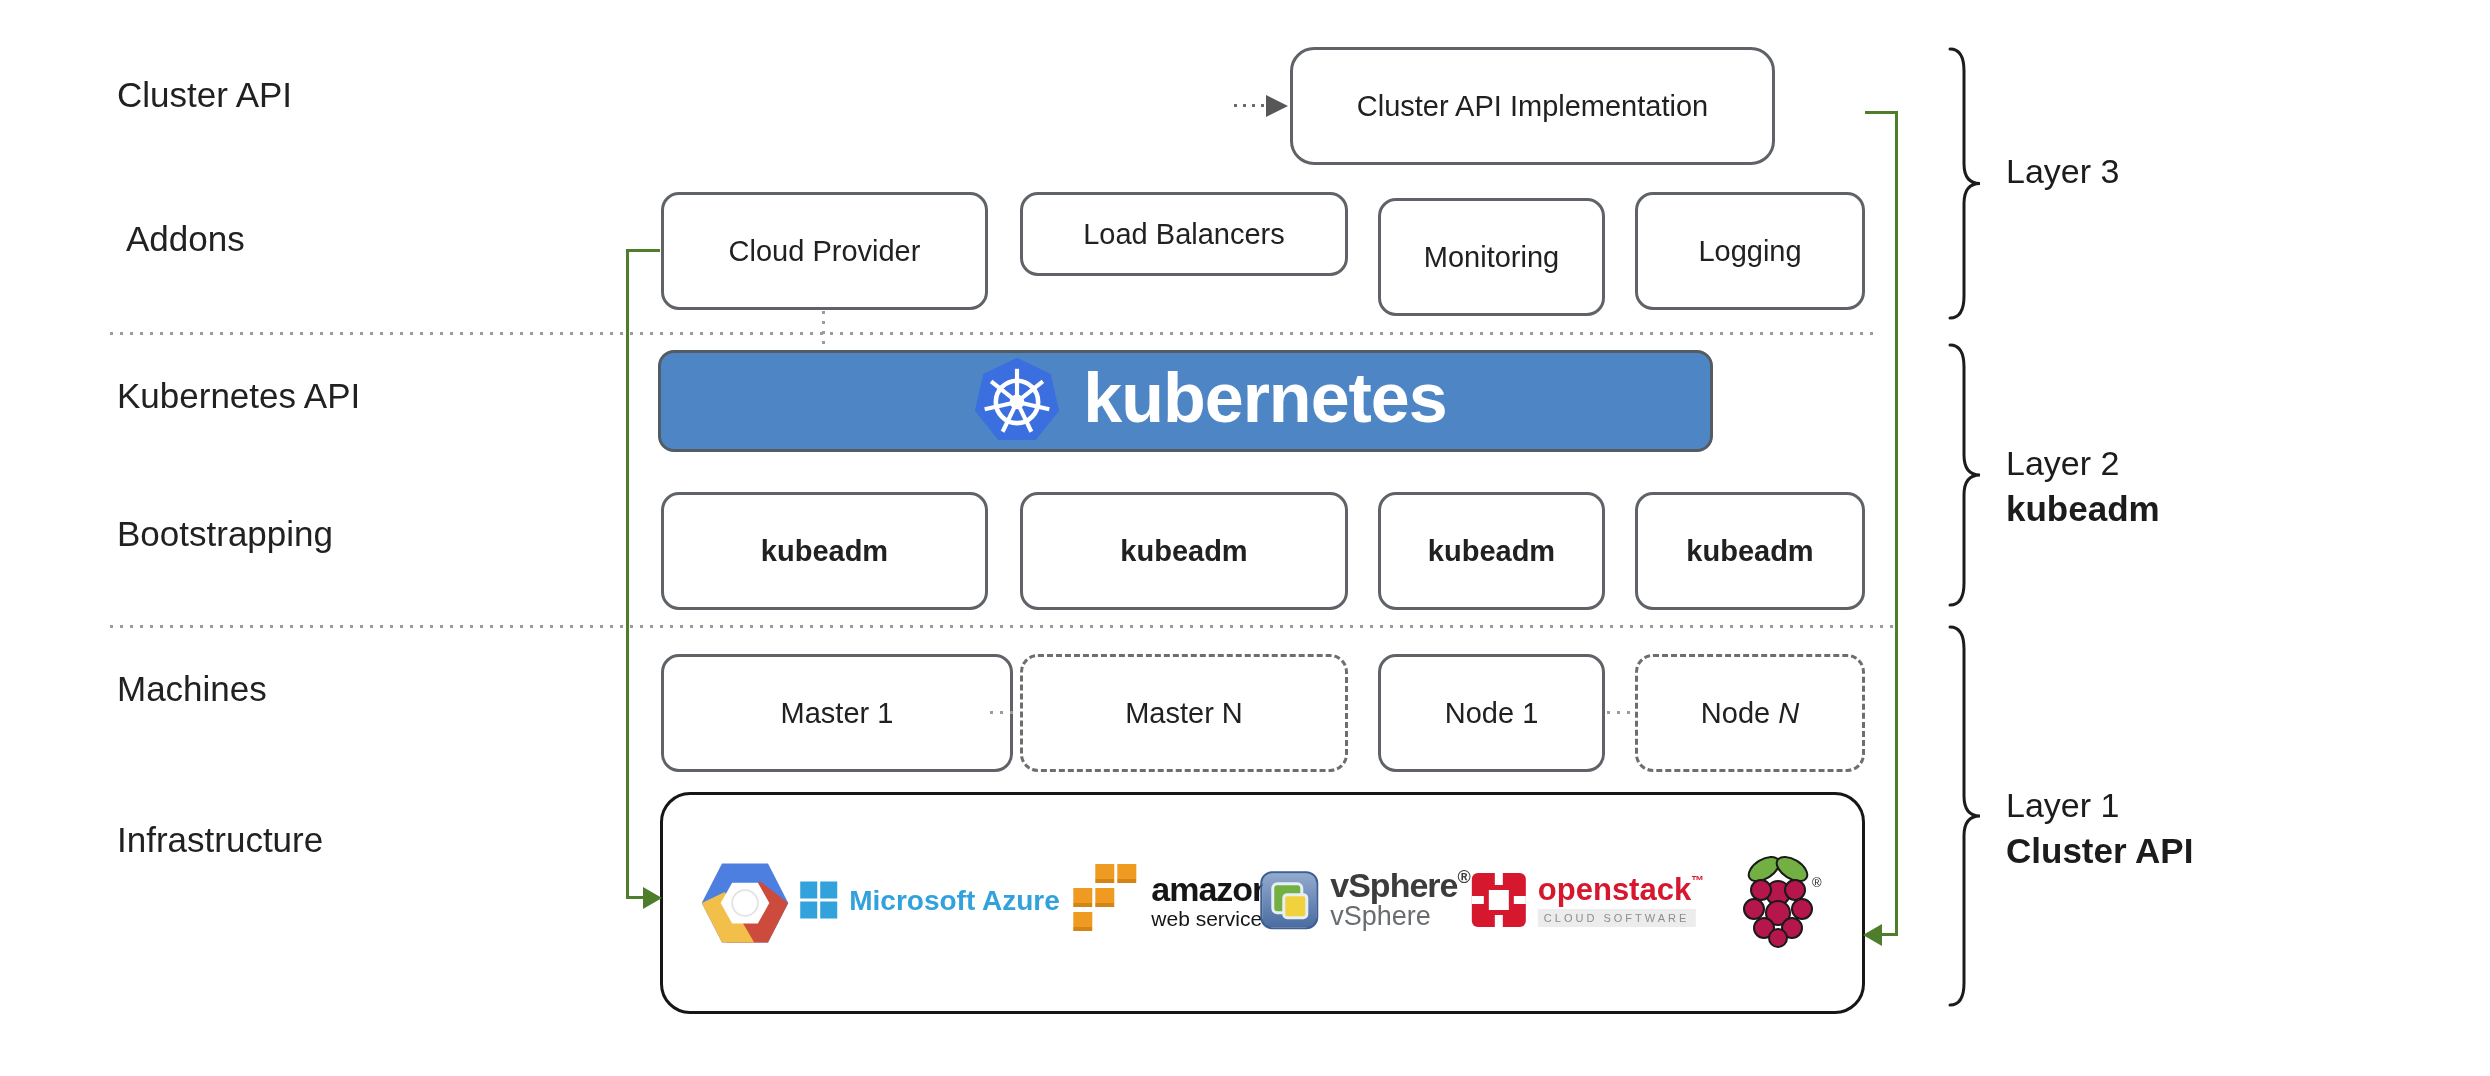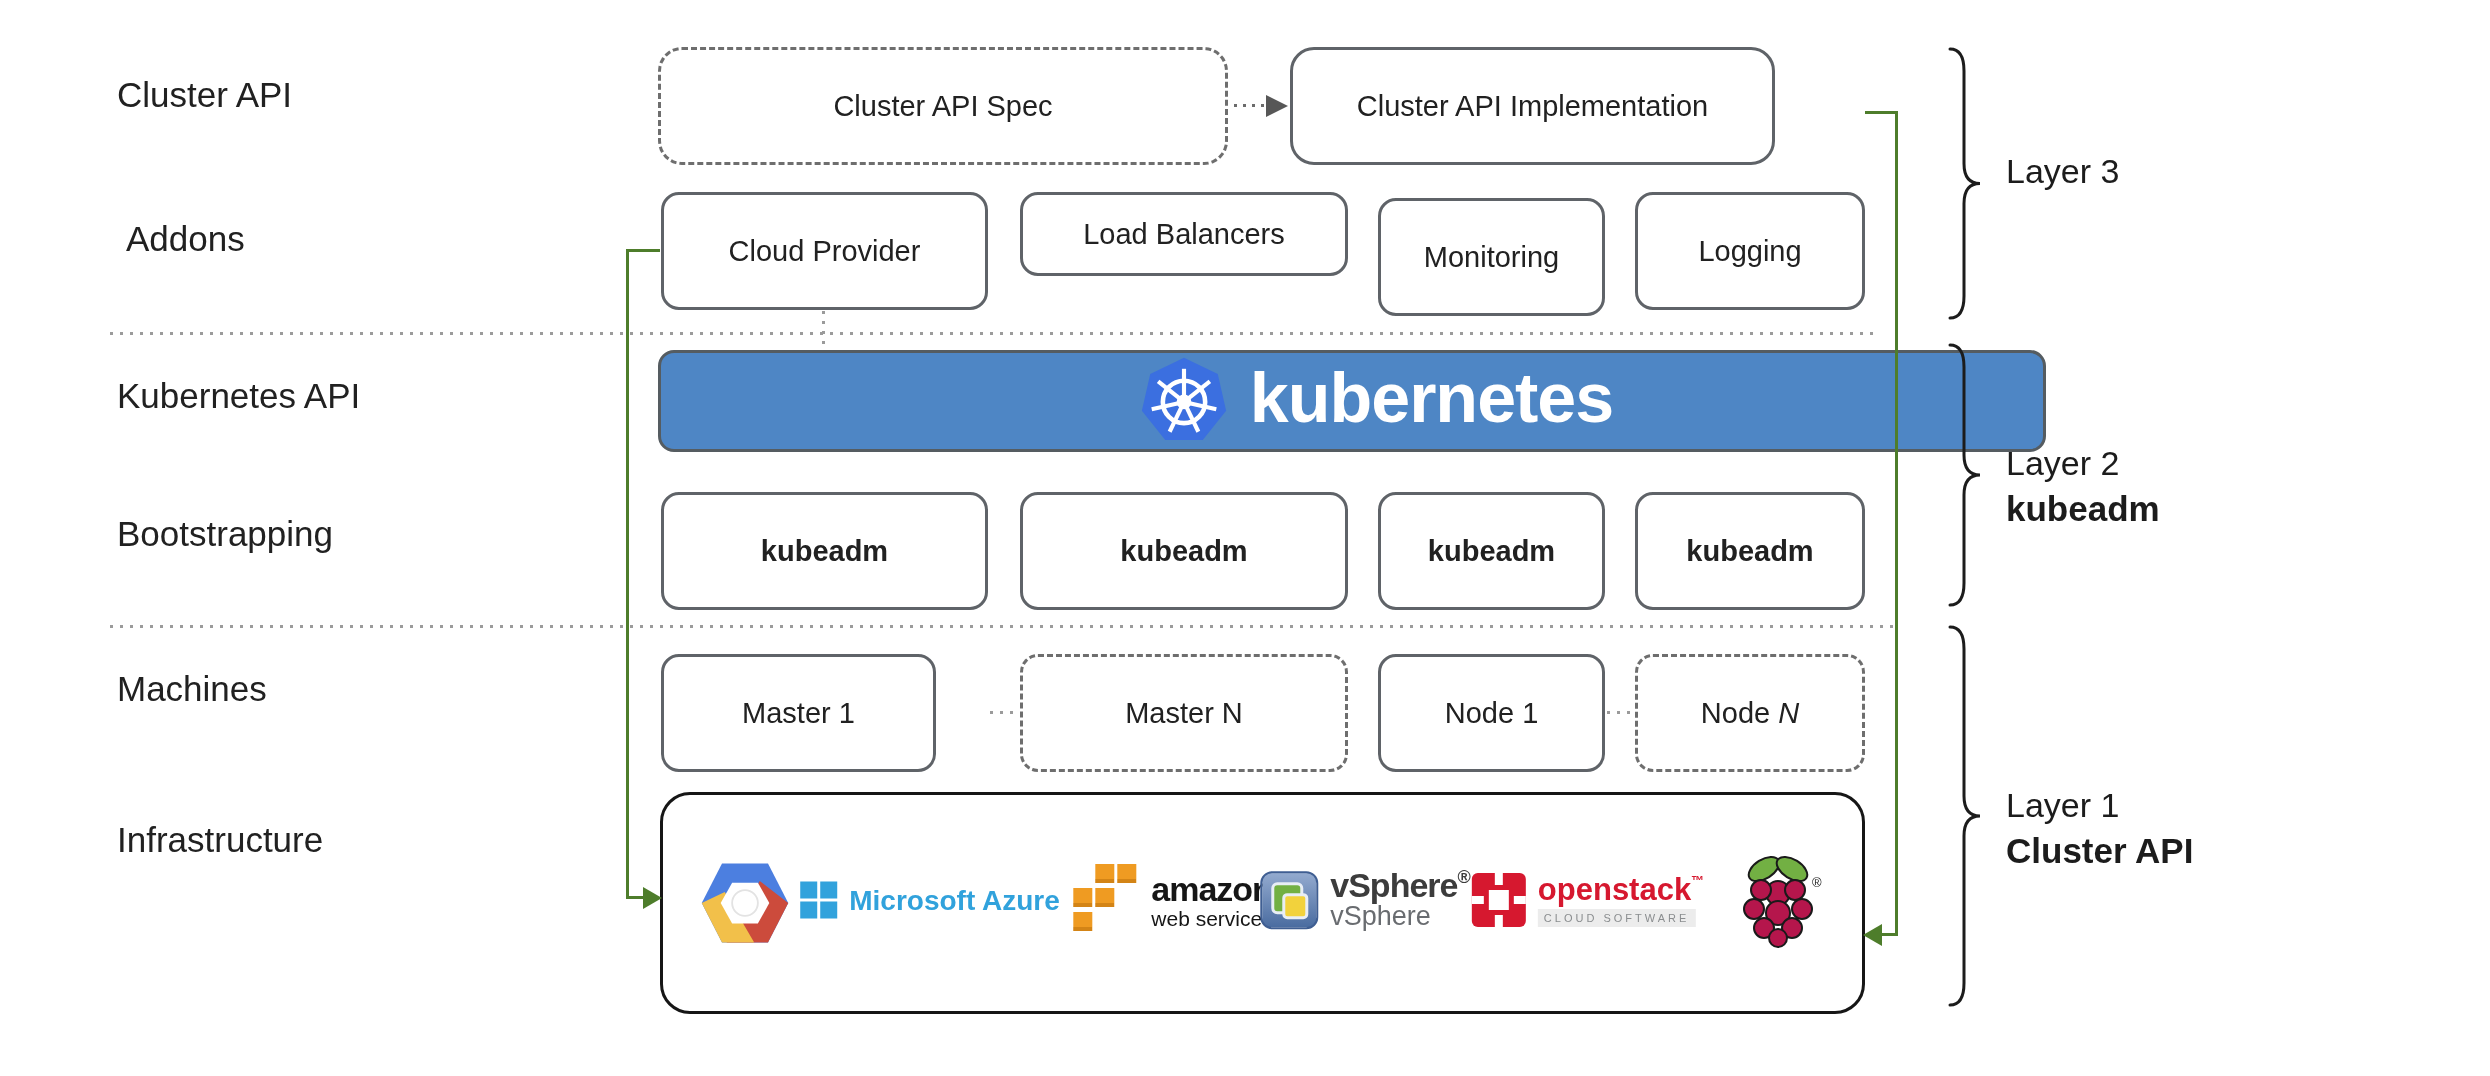--- a/index.html
+++ b/index.html
@@ -31,21 +31,21 @@
      border-bottom:11px solid transparent;border-left:22px solid #575757;}
 
   
   .green-seg{position:absolute;background:var(--connector-green,#4e7d2b);}
   .tri-right-green{position:absolute;width:0;height:0;border-top:11px solid transparent;
      border-bottom:11px solid transparent;border-left:19px solid var(--connector-green,#4e7d2b);}
   .tri-left-green{position:absolute;width:0;height:0;border-top:11px solid transparent;
      border-bottom:11px solid transparent;border-right:19px solid var(--connector-green,#4e7d2b);}
 
   
-  .k8s-banner{position:absolute;left:658px;top:350px;width:1388px;height:102px;box-sizing:border-box;
+  .k8s-banner{position:absolute;left:658px;top:350px;width:1055px;height:102px;box-sizing:border-box;
      background:var(--banner-blue,#4e86c5);border:3px solid #555c61;border-radius:16px;
      display:flex;align-items:center;justify-content:center;gap:20px;padding-left:47px;}
   .k8s-wordmark{color:#fff;font-size:70px;font-weight:bold;letter-spacing:-1px;line-height:1;
      padding-bottom:6px;}
 
   
   .infra-box{position:absolute;left:660px;top:792px;width:1205px;height:222px;box-sizing:border-box;
      border:3.5px solid #161616;border-radius:30px;background:#fff;}
   .logo{position:absolute;transform:translate(-50%,-50%);display:flex;align-items:center;gap:12px;}
 
@@ -97,21 +97,20 @@
   <div class="row-label" style="left:117px;top:75px;">Cluster API</div>
   <div class="row-label" style="left:126px;top:219px;">Addons</div>
   <div class="row-label" style="left:117px;top:376px;">Kubernetes API</div>
   <div class="row-label" style="left:117px;top:514px;">Bootstrapping</div>
   <div class="row-label" style="left:117px;top:669px;">Machines</div>
   <div class="row-label" style="left:117px;top:820px;">Infrastructure</div>
 
   <div class="dots-h" style="left:110px;top:332px;width:1770px;"></div>
   <div class="dots-h" style="left:110px;top:625px;width:1790px;"></div>
 
-  <div class="box dashed big-radius" style="left:658px;top:47px;width:570px;height:118px;">Cluster API Spec</div>
   <div class="arrow-dots" style="left:1234px;top:104px;width:32px;"></div>
   <div class="tri-right-gray" style="left:1266px;top:95px;"></div>
   <div class="box big-radius" style="left:1290px;top:47px;width:485px;height:118px;">Cluster API Implementation</div>
 
   <div class="box" style="left:661px;top:192px;width:327px;height:118px;text-align:center;">Cloud Provider</div>
   <div class="box" style="left:1020px;top:192px;width:328px;height:84px;">Load Balancers</div>
   <div class="box" style="left:1378px;top:192px;width:227px;height:118px;margin-top:6px;">Monitoring</div>
   <div class="box" style="left:1635px;top:192px;width:230px;height:118px;">Logging</div>
 
   <div class="dots-v" style="left:822px;top:311px;height:39px;"></div>
@@ -132,21 +131,21 @@
       <circle cx="50" cy="51" r="8" fill="#fff"></circle>
     </svg>
     <span class="k8s-wordmark">kubernetes</span>
   </div>
 
   <div class="box bold" style="left:661px;top:492px;width:327px;height:118px;">kubeadm</div>
   <div class="box bold" style="left:1020px;top:492px;width:328px;height:118px;">kubeadm</div>
   <div class="box bold" style="left:1378px;top:492px;width:227px;height:118px;">kubeadm</div>
   <div class="box bold" style="left:1635px;top:492px;width:230px;height:118px;">kubeadm</div>
 
-  <div class="box" style="left:661px;top:654px;width:275px;height:118px;">
+  <div class="box" style="left:661px;top:654px;width:352px;height:118px;">
     <span><span>Master </span><span>1</span></span>
   </div>
   <div class="dots-h" style="left:990px;top:711px;width:28px;"></div>
   <div class="box dashed" style="left:1020px;top:654px;width:328px;height:118px;">
     <span><span>Master </span><span>N</span></span>
   </div>
   <div class="box" style="left:1378px;top:654px;width:227px;height:118px;">
     <span><span>Node </span><span>1</span></span>
   </div>
   <div class="dots-h" style="left:1607px;top:711px;width:26px;"></div>

